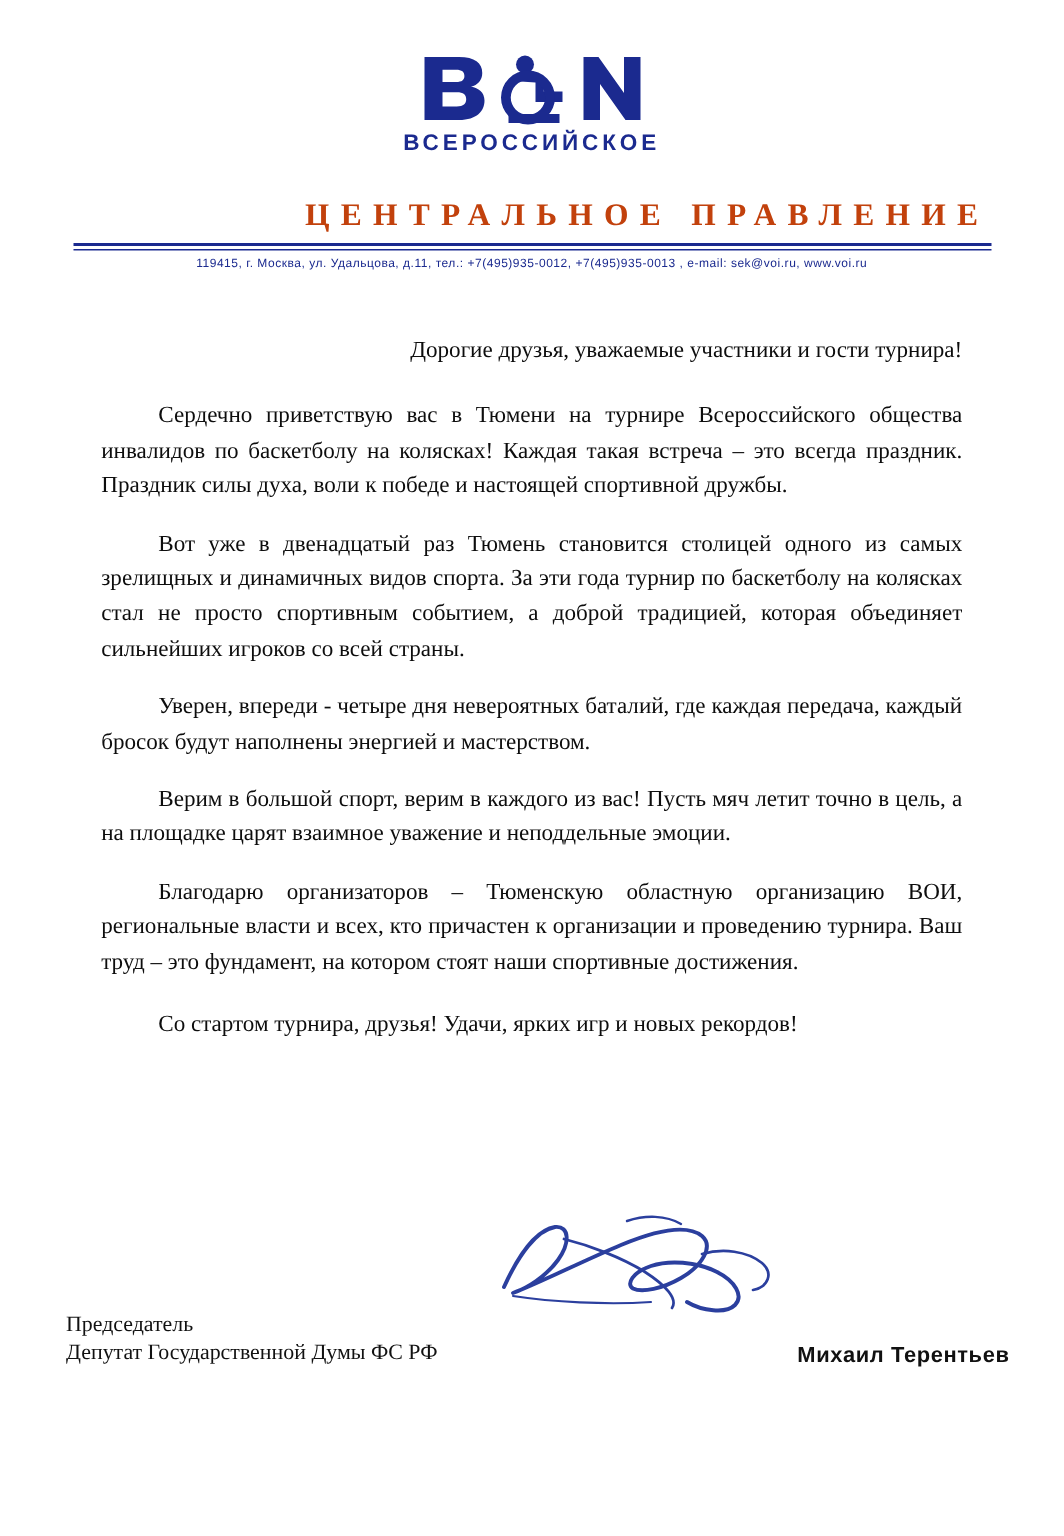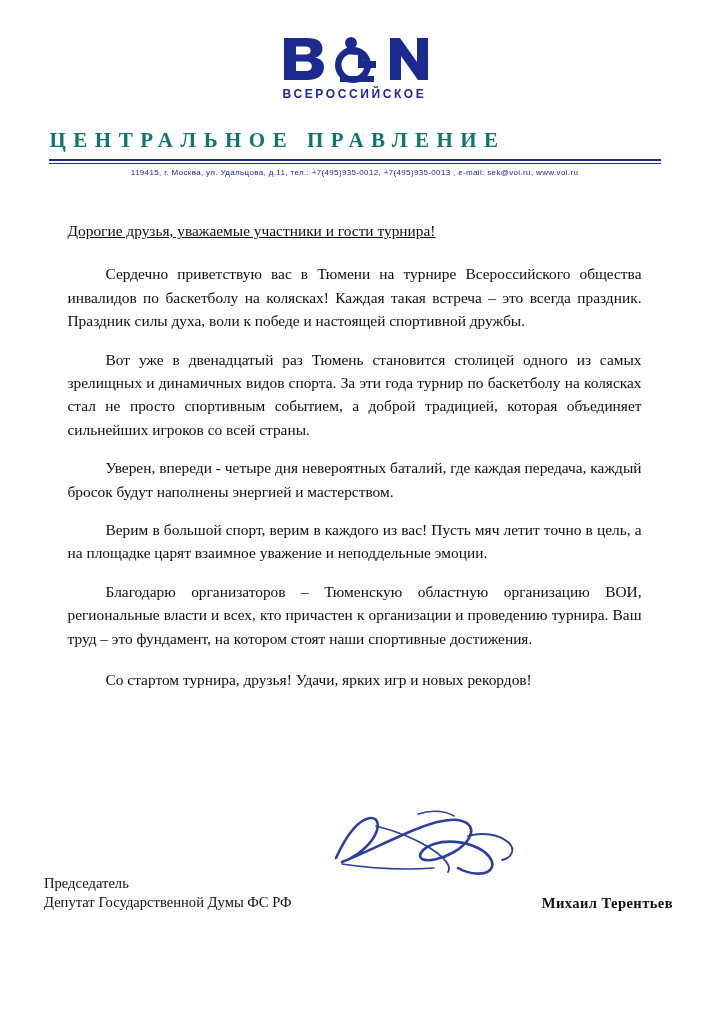--- a/index.html
+++ b/index.html
@@ -35,45 +35,45 @@
   .logo-caption {
     font-family: "Liberation Sans", sans-serif;
     color: #1b2a8f;
     font-weight: bold;
     letter-spacing: 1.2px;
     line-height: 1.05;
     margin-top: 2px;
   }
   .logo-caption .l1 {
     display: block;
-    font-size: 12px;
+    font-size: 15px;
     letter-spacing: 2.6px;
   }
   .logo-caption .l2 {
     display: block;
     font-size: 20px;
     letter-spacing: 1.6px;
     margin-top: 1px;
   }
   .logo-caption .l3 {
     display: block;
     font-size: 20px;
     letter-spacing: 1.6px;
     margin-top: 1px;
   }
 
   .board-title {
     margin: 26px auto 0 auto;
     width: 610px;
     font-family: "Liberation Serif", serif;
     font-weight: bold;
-    color: #0f766e;
+    color: #c2410c;
     font-size: 21px;
     letter-spacing: 7.5px;
-    text-align: left;
+    text-align: right;
     white-space: nowrap;
   }
 
   .rule {
     width: 612px;
     margin: 6px auto 0 auto;
     border-top: 2px solid #1b2a8f;
   }
   .rule.thin {
     margin-top: 2px;
@@ -99,23 +99,22 @@
     line-height: 1.52;
     text-align: justify;
     color: #0d0d0d;
   }
   .letter-body p {
     margin: 0 0 15px 0;
     text-indent: 38px;
   }
   .letter-body p.salutation {
     text-indent: 0;
-    text-align: left;
+    text-align: right;
     margin-bottom: 20px;
-    text-decoration: underline;
   }
   .letter-body p.closing {
     margin-top: 18px;
   }
 
   
   .signature-area {
     position: absolute;
     left: 0;
     right: 0;
@@ -132,21 +131,21 @@
     font-size: 14.6px;
     line-height: 1.32;
     color: #111111;
     white-space: nowrap;
   }
 
   .sig-name {
     position: absolute;
     right: 36px;
     bottom: 18px;
-    font-family: Liberation Serif, serif;
+    font-family: Liberation Sans, sans-serif;
     font-weight: bold;
     font-size: 14.6px;
     letter-spacing: 0.4px;
     color: #111111;
     white-space: nowrap;
   }
 
   .sig-scribble {
     position: absolute;
     left: 318px;

